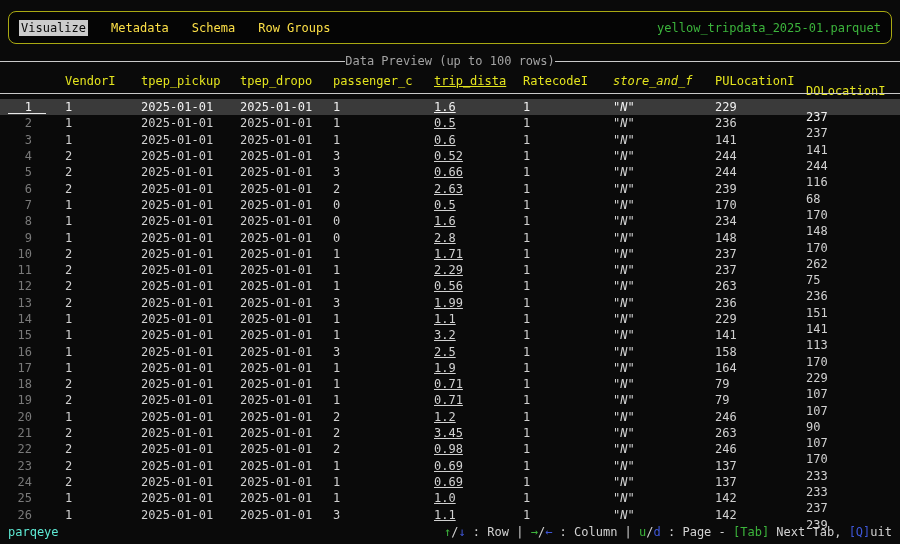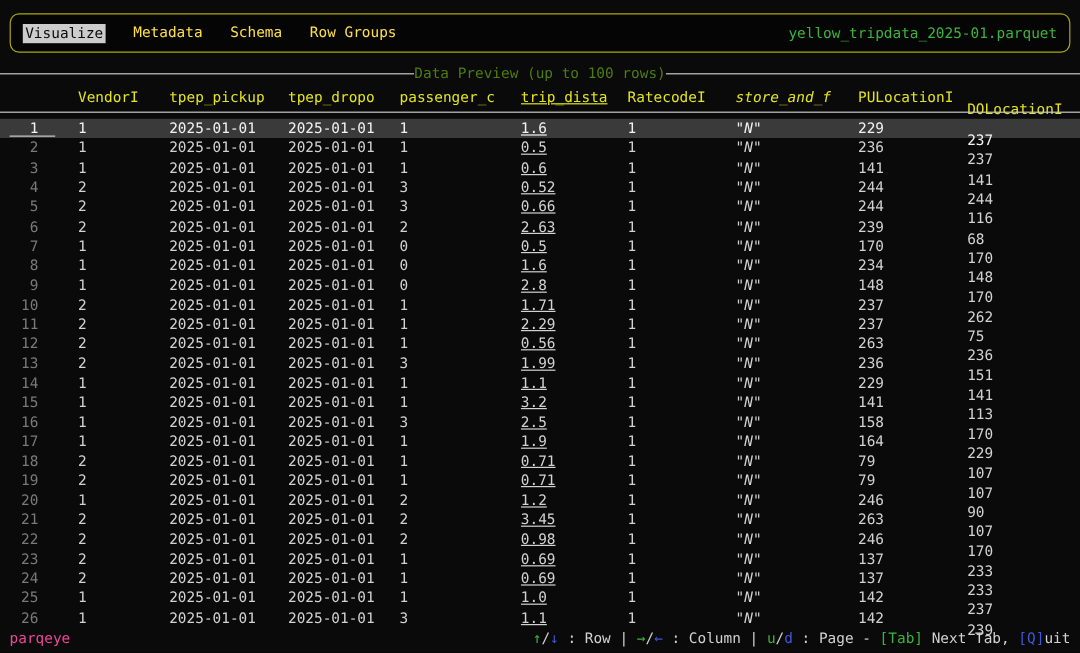--- a/index.html
+++ b/index.html
@@ -18,33 +18,33 @@
   .tabbox {
     margin:11px 8px 0 8px;
     height:33px;
     border:1px solid #a9a912;
     border-radius:8px;
     display:flex; align-items:center; justify-content:space-between;
     padding:0 10px;
     background:#050505;
     flex:0 0 auto;
   }
-  .tabbar { display:flex; align-items:flex-start; }
+  .tabbar { display:flex; align-items:center; }
   .tab { margin-right:23px; color:#fde047; cursor:default; white-space:pre; }
   .tab.active { background:#cccccc; color:#0a0a0a; padding:1px 2px; }
   .filename { color:#3cb43c; }
   
   .preview-title-row {
     margin-top:9px;
     height:16px;
     display:flex; align-items:center;
     flex:0 0 auto;
   }
   .hline { flex:1 1 auto; height:1px; background:#c9c9c9; }
-  .preview-title { color:#4d7c0f; white-space:pre; }
+  .preview-title { color:#a3a3a3; white-space:pre; }
   
   .theader {
     height:24px;
     display:flex; align-items:center;
     color:#e4e41e;
     flex:0 0 auto;
   }
   .header-sep { height:1px; background:#c9c9c9; margin-bottom:5px; flex:0 0 auto; }
   .tbody { flex:0 0 auto; }
   .trow {
@@ -70,21 +70,21 @@
   .c8 { width:91px; }
   .c9 { width:94px;margin-top:20px; }
   
   .statusbar {
     margin-top:auto;
     height:21px;
     display:flex; align-items:center; justify-content:space-between;
     padding:0 8px 3px 8px;
     flex:0 0 auto;
   }
-  .app-name { color:#ec4899; }
+  .app-name { color:#5eead4; }
   .status-hints { white-space:pre; color:#d2d2d2; }
   .hint-white { color:#d2d2d2; }
   .hint-green { color:#3cb43c; }
   .hint-blue  { color:#3f57d9; }
 </style>
 </head>
 <body>
 
 <div class="screen">
 

